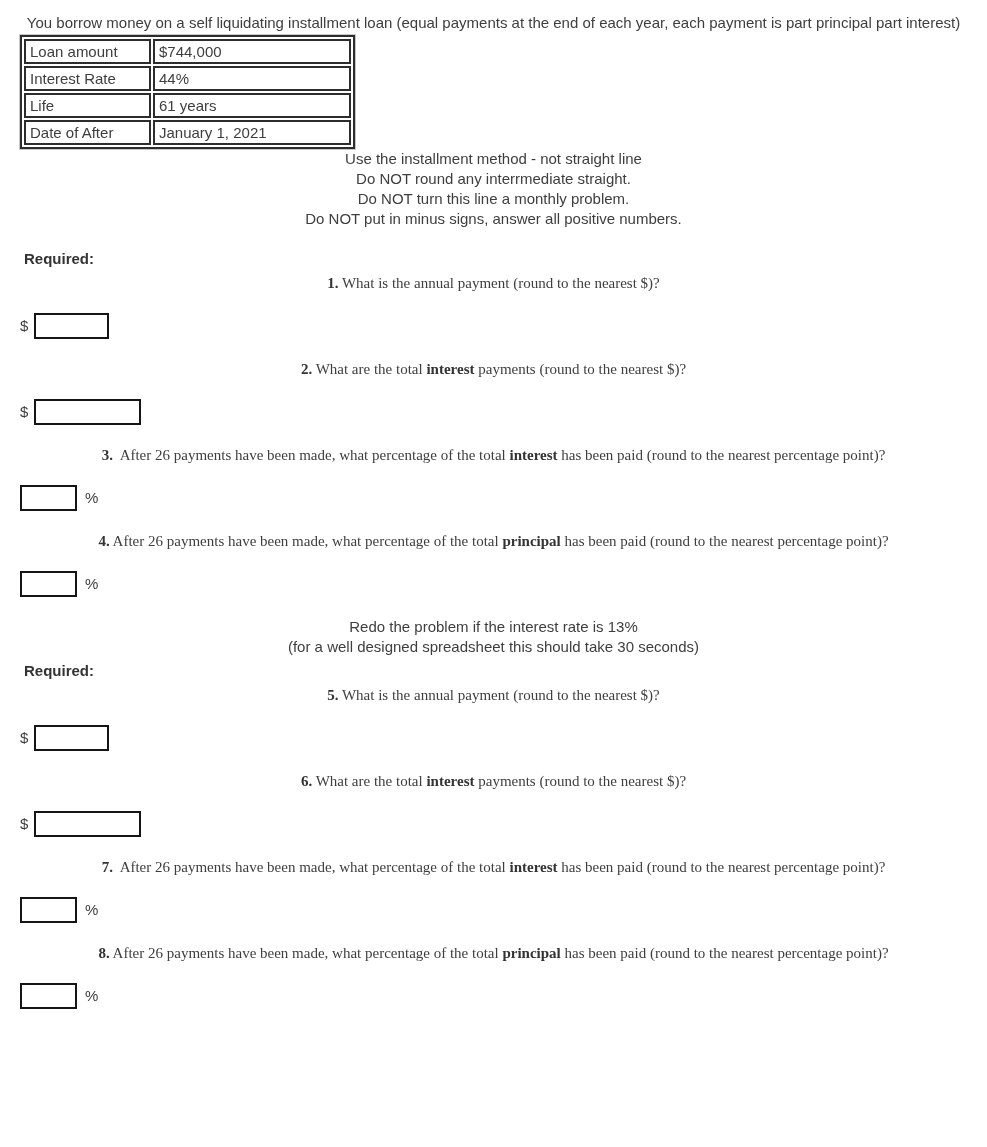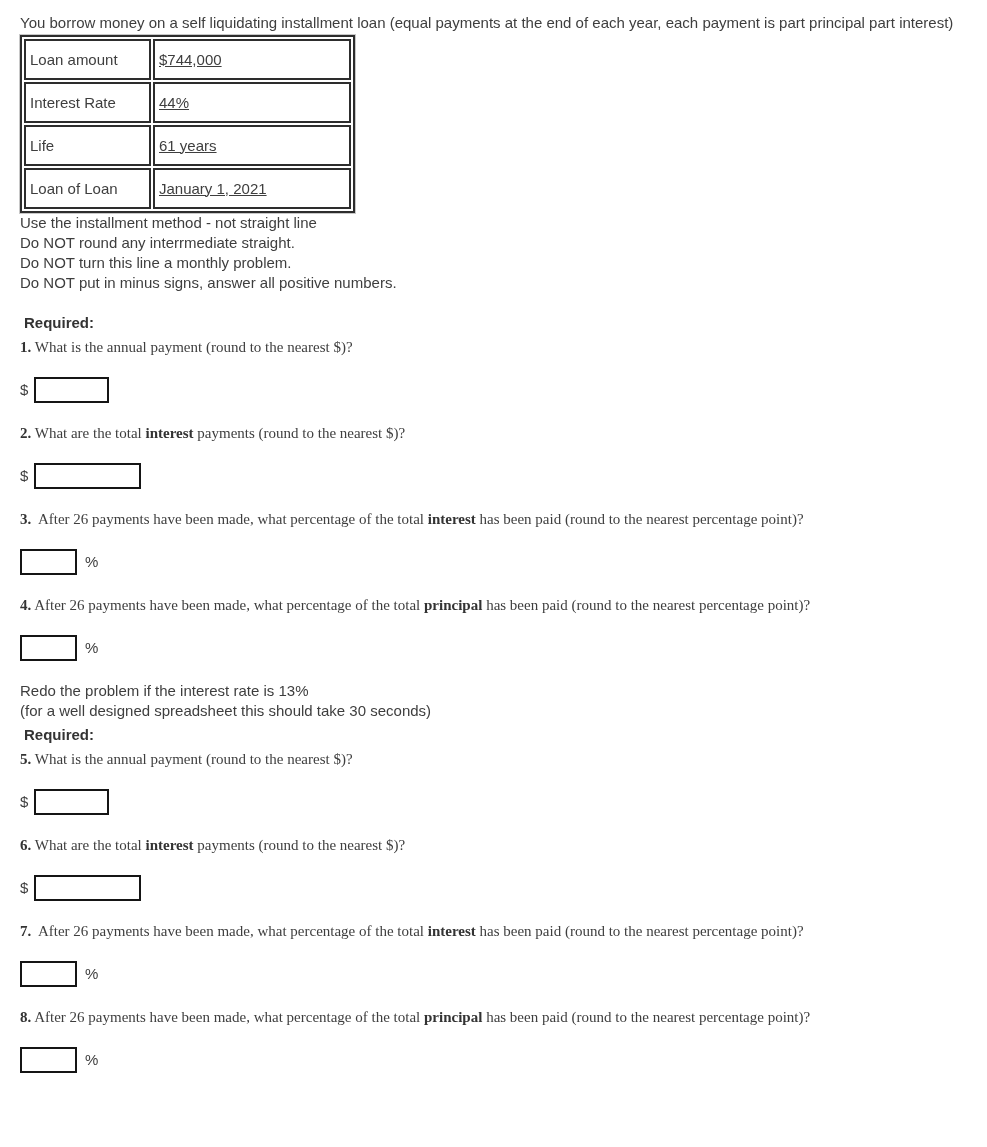--- a/index.html
+++ b/index.html
@@ -8,42 +8,42 @@
     font-size: 15px;
     line-height: 20px;
     color: #3e3e3e;
   }
   .page {
     width: 987px;
     min-height: 1147px;
     box-sizing: border-box;
     padding: 13px 20px 40px 20px;
   }
-  .text, .q { margin: 0; max-width: 947px; }
+  .text, .q { margin: 0; max-width: 947px; text-align: center; }
   .q { white-space: pre-wrap; font-family: Liberation Serif, serif; }
   b { font-weight: bold; color: #333333; }
   .bold-line { margin: 4px; font-weight: bold; color: #333333; }
 
   table.loan {
     border-collapse: separate;
     border-spacing: 2px;
     border: 2px solid #2d2d2d;
     outline: 1px solid #c8c8c8;
     background: #ffffff;
     margin: 2px 0 0 0;
   }
   table.loan td {
     border: 2px solid #2d2d2d;
-    padding: 8px 4px;
+    padding: 0 4px;
     height: 21px;
     white-space: nowrap;
     background: #ffffff;
   }
   td.lbl { width: 115px; }
-  td.val { width: 186px; text-decoration: underline; }
+  td.val { width: 186px; }
 
   .mt20 { margin-top: 20px; }
 
   .answer-row {
     display: flex;
     align-items: center;
     height: 26px;
   }
   .answer-row .sym { margin-right: 6px; }
   .answer-row .sym-after { margin-left: 8px; }
@@ -79,21 +79,21 @@
       </tr>
       <tr>
         <td class="lbl">Interest Rate</td>
         <td class="val">44%</td>
       </tr>
       <tr>
         <td class="lbl">Life</td>
         <td class="val">61 years</td>
       </tr>
       <tr>
-        <td class="lbl">Loan of Loan</td>
+        <td class="lbl">Date of After</td>
         <td class="val">January 1, 2021</td>
       </tr>
     </tbody>
   </table>
 
   <div class="text">Use the installment method - not straight line</div>
   <div class="text">Do NOT round any interrmediate straight.</div>
   <div class="text">Do NOT turn this line a monthly problem.</div>
   <div class="text">Do NOT put in minus signs, answer all positive numbers.</div>
 

